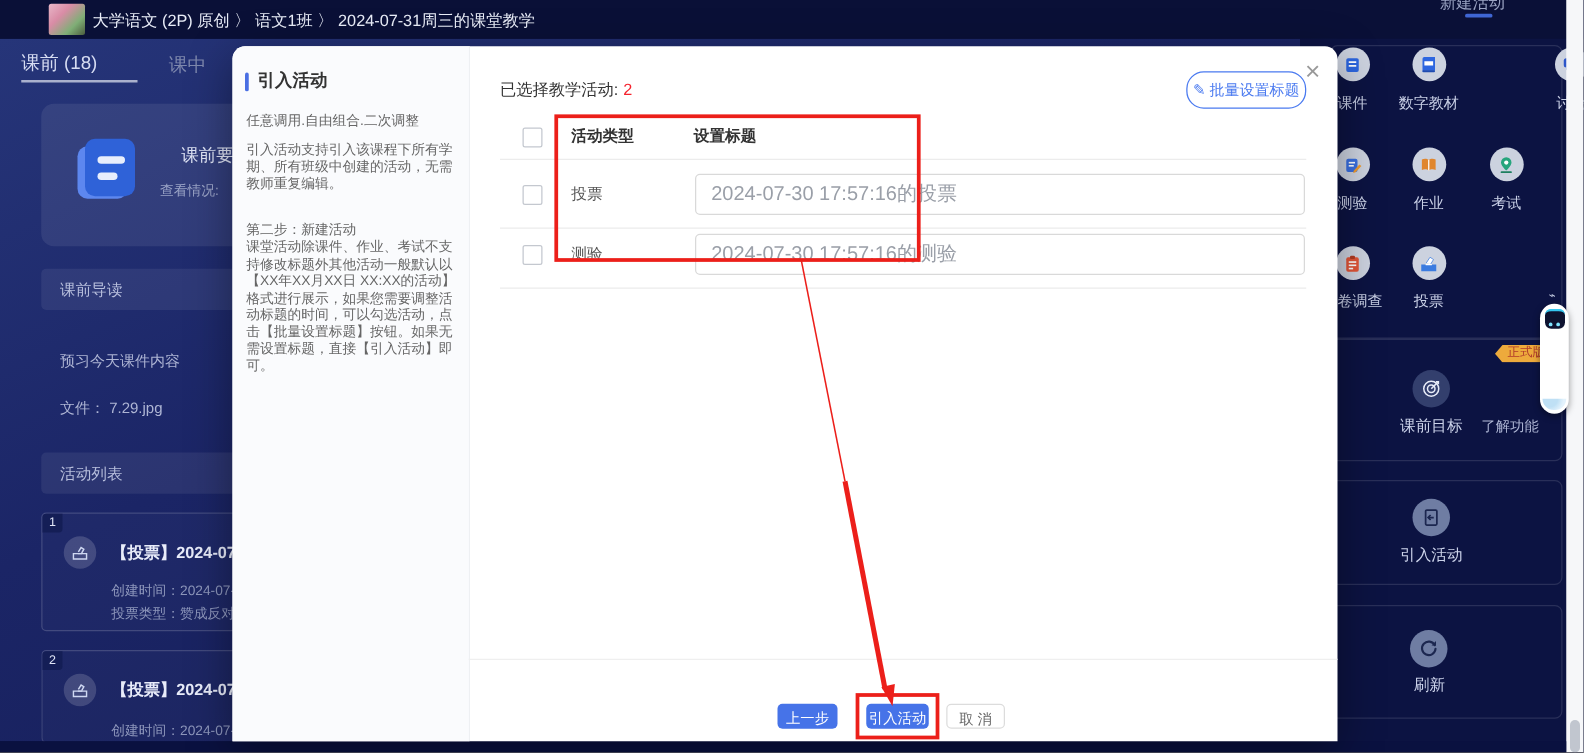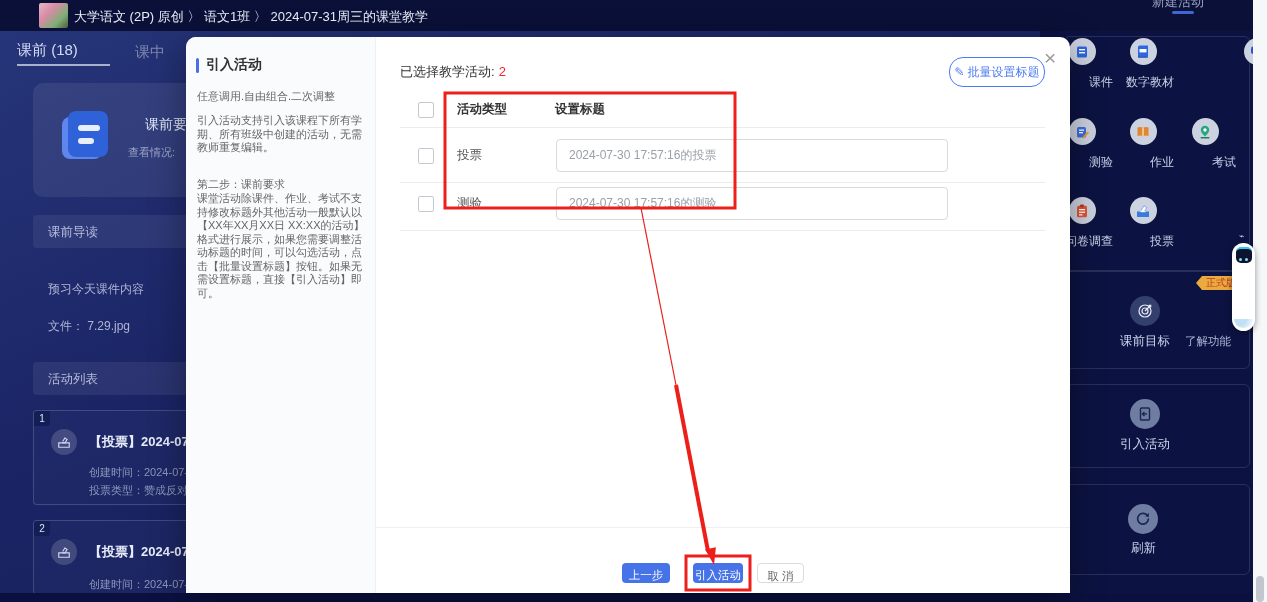--- a/index.html
+++ b/index.html
@@ -26,21 +26,21 @@
   .act-card{left:33px;width:342px;border:1px solid rgba(255,255,255,0.16);border-radius:4px;background:rgba(255,255,255,0.02);}
   .act-badge{left:0;top:0;width:16px;height:15px;background:#141e56;color:#dfe4f5;font-size:10px;text-align:center;line-height:15px;border-radius:3px 0 3px 0;}
   .act-circle{left:17px;top:18px;width:26px;height:26px;border-radius:50%;background:rgba(255,255,255,0.16);display:flex;align-items:center;justify-content:center;}
   .act-title{left:55px;top:22px;font-size:13px;font-weight:bold;color:#e8ecfa;white-space:nowrap;}
   .act-line{left:55px;font-size:11px;color:#8d96bb;white-space:nowrap;}
   
   .rightbg{left:1040px;top:31px;width:213px;height:562px;background:#0c1342;}
   .rp-card{left:1064px;width:184px;border:1px solid rgba(255,255,255,0.12);border-radius:6px;}
   .tool{width:62px;text-align:center;}
   .tool-circle{width:27px;height:27px;border-radius:50%;background:#ccd2df;margin:0 auto;display:flex;align-items:center;justify-content:center;}
-  .tool-label{margin-top:9px;font-size:12px;color:#c9d0e6;white-space:nowrap;text-align:right;}
+  .tool-label{margin-top:9px;font-size:12px;color:#c9d0e6;white-space:nowrap;}
   .navy-circle{width:30px;height:30px;border-radius:50%;background:#6f7da3;display:flex;align-items:center;justify-content:center;}
   .goal-circle{background:#333f6d;}
   .rp-label{font-size:12.5px;color:#ccd3ea;white-space:nowrap;}
   .rp-link{font-size:11.5px;color:#aeb6d4;}
   .ribbon{left:1196px;top:276px;width:50px;height:14px;background:#edaa3c;color:#b03a2a;font-size:10px;line-height:14px;text-align:center;
     clip-path:polygon(0 50%,12% 0,100% 0,100% 100%,12% 100%);}
   
   .robot{left:1232px;top:243px;width:23px;height:88px;background:#fff;border-radius:12px;box-shadow:0 2px 6px rgba(0,0,0,.4);}
   .robot-head{left:3.5px;top:4px;width:16px;height:14px;background:#0e1330;border-radius:5px;border-top:2px solid #35c7f0;}
   .robot-eye{top:9px;width:3px;height:3px;border-radius:50%;background:#7fe3ff;}
@@ -61,22 +61,22 @@
   .m-p{left:11px;font-size:11px;line-height:13.5px;color:#666;width:169px;}
   .sel-line{left:214px;top:26px;font-size:13px;color:#333;}
   .sel-count{color:#f5222d;padding-left:4px;}
   .batch-btn{left:763px;top:20px;width:94px;height:28px;border:1px solid #4a7af0;border-radius:14px;background:#fff;color:#4a7af0;
     font-size:12px;display:flex;align-items:center;justify-content:center;gap:3px;cursor:pointer;}
   .m-close{left:858px;top:10px;font-size:21px;color:#999;cursor:pointer;line-height:21px;}
   .chk{width:14px;height:14px;border:1px solid #c4c8cf;border-radius:2px;background:#fff;}
   .th{font-size:12.5px;color:#333;font-weight:bold;}
   .td{font-size:12.5px;color:#555;}
   .divider{height:1px;background:#ececec;}
-  .row-input{width:392px;height:33px;border:1px solid #d9d9d9;border-radius:4px;box-sizing:border-box;
-    font-size:12px;color:#9a9fa8;padding:0 12px;font-family:"Liberation Sans","DejaVu Sans",sans-serif;background:#fff;}
+  .row-input{width:488px;height:33px;border:1px solid #d9d9d9;border-radius:4px;box-sizing:border-box;
+    font-size:16px;color:#9a9fa8;padding:0 12px;font-family:"Liberation Sans","DejaVu Sans",sans-serif;background:#fff;}
   .f-btn{height:20px;border-radius:4px;font-size:11.5px;text-align:center;line-height:24px;cursor:pointer;}
   .f-blue{background:#4673e8;color:#fff;}
   .f-plain{background:#fff;color:#666;border:1px solid #dcdcdc;box-sizing:border-box;}
   .annot{left:0;top:0;pointer-events:none;}
 </style>
 </head>
 <body>
 
 <div class="stage">
 
@@ -286,21 +286,21 @@
     <div class="abs robot-wave"></div>
   </div>
 
   <div class="abs modal">
 
     <div class="abs m-side">
       <div class="abs m-titlebar"></div>
       <div class="abs m-title">引入活动</div>
       <div class="abs m-sub">任意调用.自由组合.二次调整</div>
       <div class="abs m-p" style="top:77px;">引入活动支持引入该课程下所有学期、所有班级中创建的活动，无需教师重复编辑。</div>
-      <div class="abs m-p" style="top:141px;">第二步：课前要求</div>
+      <div class="abs m-p" style="top:141px;">第二步：新建活动</div>
       <div class="abs m-p" style="top:155px;">课堂活动除课件、作业、考试不支持修改标题外其他活动一般默认以【XX年XX月XX日 XX:XX的活动】格式进行展示，如果您需要调整活动标题的时间，可以勾选活动，点击【批量设置标题】按钮。如果无需设置标题，直接【引入活动】即可。</div>
     </div>
 
     <div class="abs sel-line">
       <span>已选择教学活动:</span><span class="sel-count">2</span>
     </div>
     <div class="abs batch-btn">
       <span>✎</span>
       <span>批量设置标题</span>
     </div>

